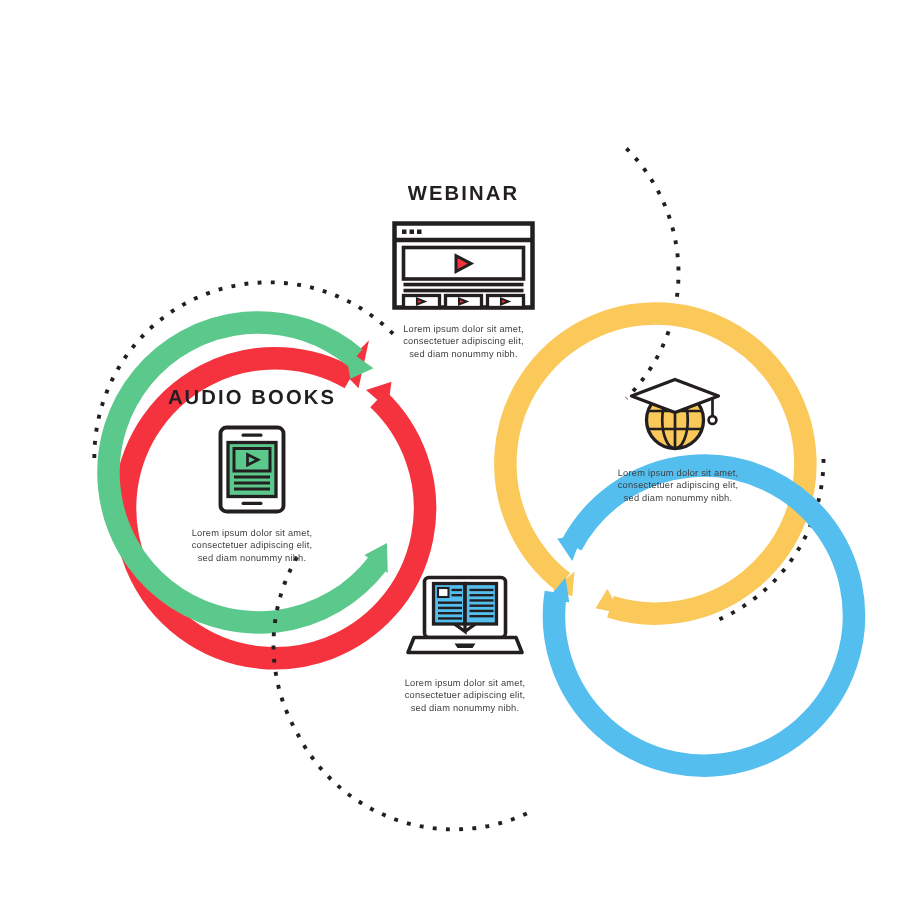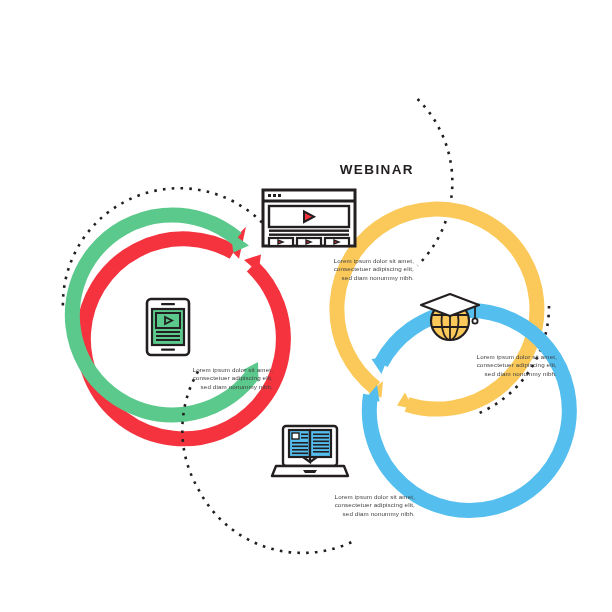--- a/index.html
+++ b/index.html
@@ -20,23 +20,22 @@
   #rings-svg {
     position: absolute;
     left: 0;
     top: 0;
     width: 612px;
     height: 612px;
   }
   .node {
     position: absolute;
     width: 210px;
-    text-align: right;
+    text-align: center;
     transform: translate(-50%, 0);
-    margin-top: 41px;
   }
   .node-title {
     font-family: "Liberation Sans", sans-serif;
     font-weight: bold;
     font-size: 13.5px;
     letter-spacing: 1.4px;
     color: #231f20;
     line-height: 17px;
     margin: 0 0 10px 0;
     white-space: pre-line;
@@ -126,20 +125,21 @@
       <polygon points="45,52 45,56 50,54" fill="#F5333F" stroke="#231f20" stroke-width="1.4"></polygon>
       <rect x="64" y="50" width="24" height="8" fill="#ffffff" stroke="#231f20" stroke-width="2.2"></rect>
       <polygon points="73,52 73,56 78,54" fill="#F5333F" stroke="#231f20" stroke-width="1.4"></polygon>
     </svg>
     <div class="node-desc">Lorem ipsum dolor sit amet,
 consectetuer adipiscing elit,
 sed diam nonummy nibh.</div>
   </div>
 
   <div class="node" id="node-audio">
+    <div class="node-title">AUDIO BOOKS</div>
     <svg class="node-icon" width="46" height="60" viewBox="0 0 46 60">
       <rect x="2" y="2" width="42" height="56" rx="4" ry="4" fill="#ffffff" stroke="#231f20" stroke-width="2.6"></rect>
       <rect x="16" y="6" width="14" height="2.2" rx="1" fill="#231f20"></rect>
       <rect x="16" y="51.5" width="14" height="2.2" rx="1" fill="#231f20"></rect>
       <rect x="7" y="12" width="32" height="36" fill="#5BC98C" stroke="#231f20" stroke-width="2.2"></rect>
       <rect x="11" y="16" width="24" height="15" fill="#5BC98C" stroke="#231f20" stroke-width="2"></rect>
       <polygon points="20,20 20,27 27,23.5" fill="#5BC98C" stroke="#231f20" stroke-width="1.8"></polygon>
       <rect x="11" y="34" width="24" height="2" fill="#231f20"></rect>
       <rect x="11" y="38" width="24" height="2" fill="#231f20"></rect>
       <rect x="11" y="42" width="24" height="2" fill="#231f20"></rect>

